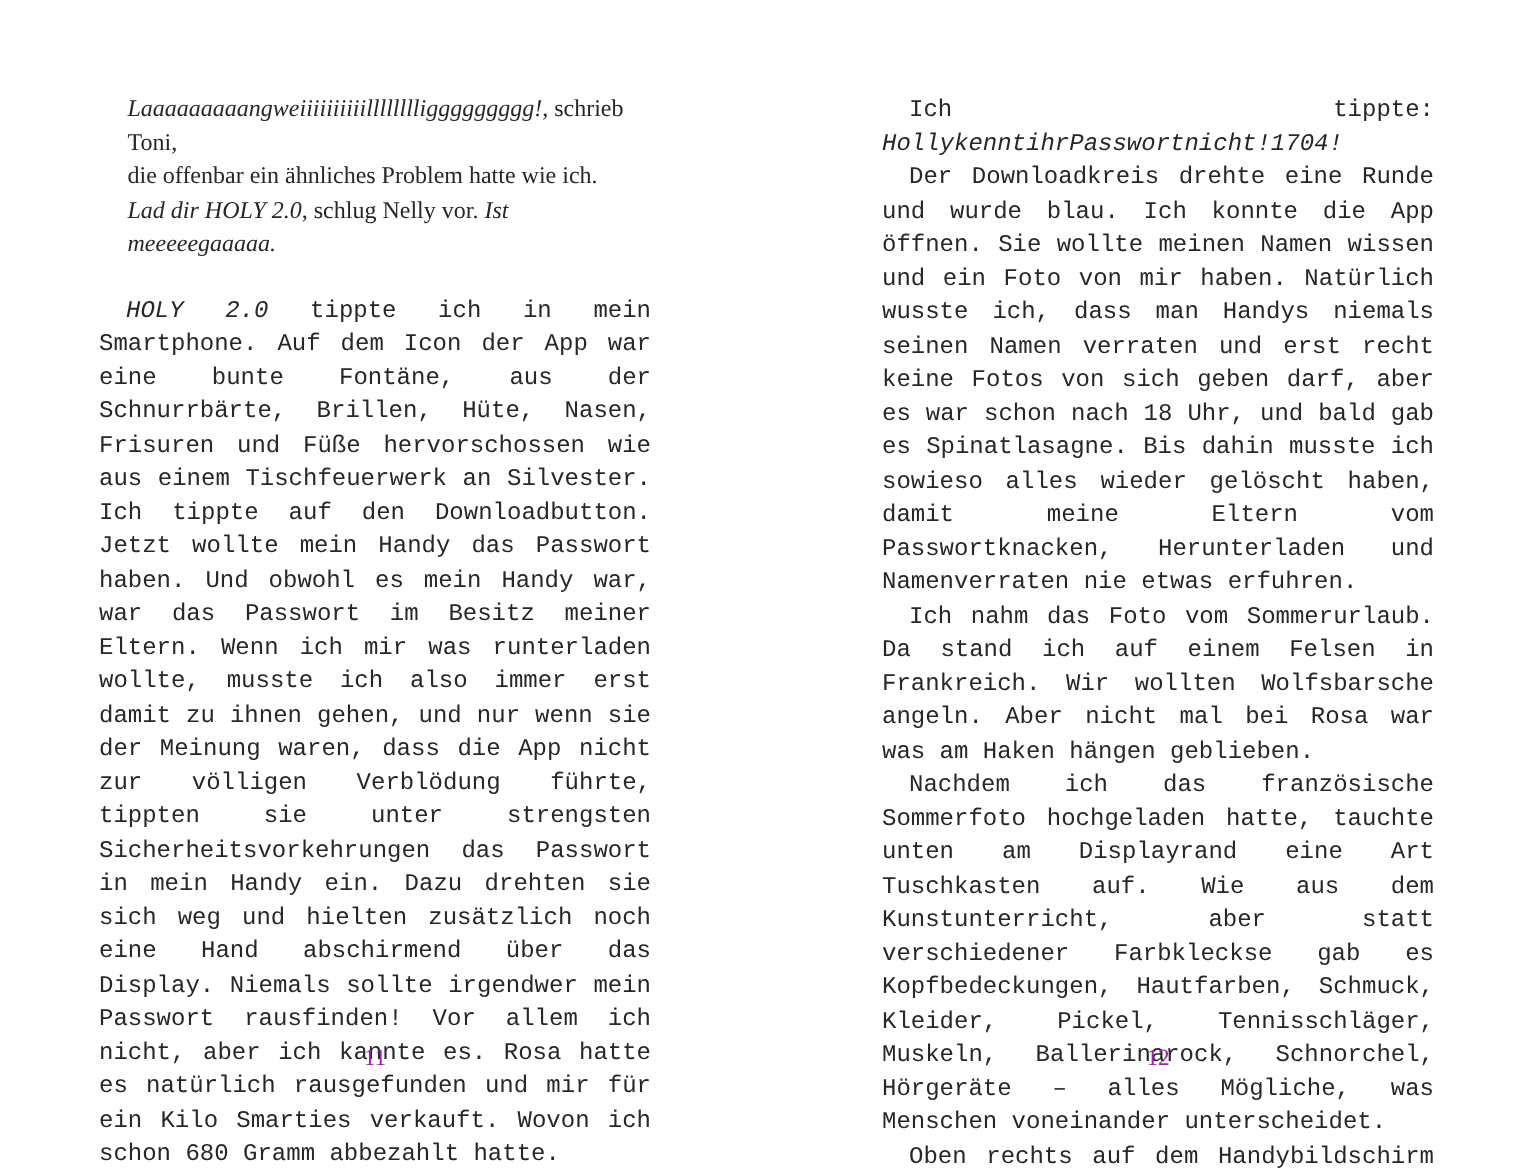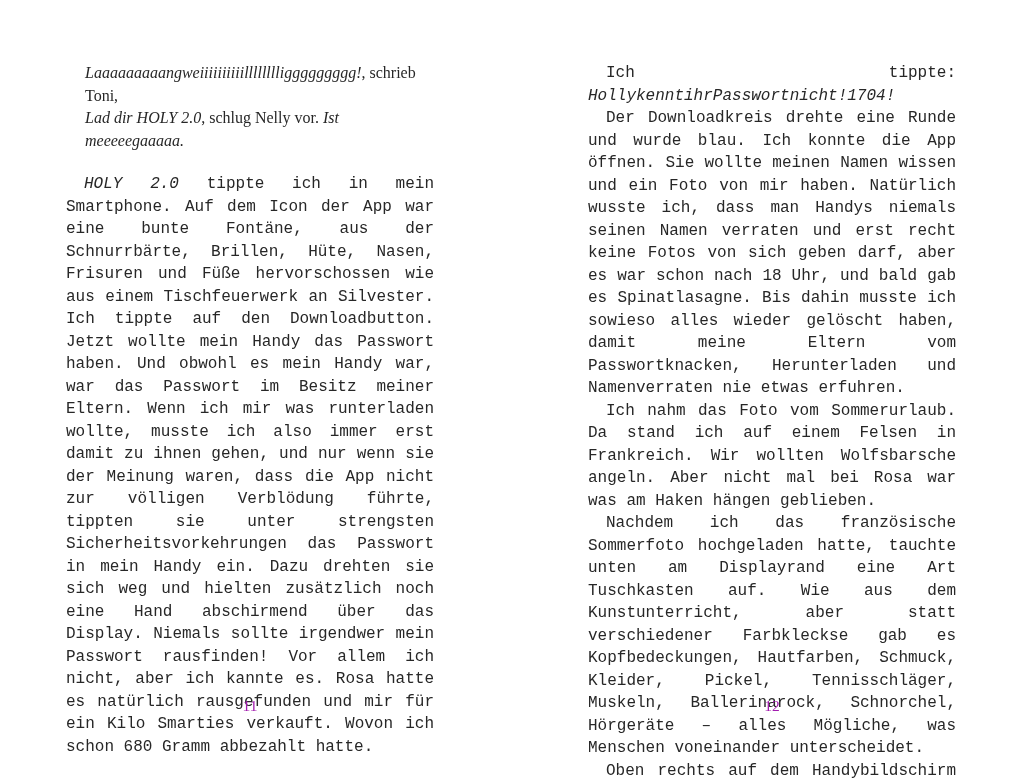--- a/index.html
+++ b/index.html
@@ -58,20 +58,21 @@
   }
 </style>
 </head>
 <body>
 
 <div class="spread">
 
   <section class="page left">
     <div class="quote-block" id="quote-left">
         <div class="quote-line"><em>Laaaaaaaaangweiiiiiiiiiilllllllliggggggggg!</em><span>, schrieb Toni,</span></div>
+        <div class="quote-line"><span>die offenbar ein ähnliches Problem hatte wie ich.</span></div>
         <div class="quote-line"><em>Lad dir HOLY 2.0</em><span>, schlug Nelly vor. </span><em>Ist meeeeegaaaaa.</em></div>
       </div>
     <div id="paras-left">
         <p class="para indent"><em>HOLY 2.0</em><span> tippte ich in mein Smartphone. Auf dem Icon der App war eine bunte Fontäne, aus der Schnurrbärte, Brillen, Hüte, Nasen, Frisuren und Füße hervorschossen wie aus einem Tischfeuerwerk an Silvester. Ich tippte auf den Downloadbutton. Jetzt wollte mein Handy das Passwort haben. Und obwohl es mein Handy war, war das Passwort im Besitz meiner Eltern. Wenn ich mir was runterladen wollte, musste ich also immer erst damit zu ihnen gehen, und nur wenn sie der Meinung waren, dass die App nicht zur völligen Verblödung führte, tippten sie unter strengsten Sicherheitsvorkehrungen das Passwort in mein Handy ein. Dazu drehten sie sich weg und hielten zusätzlich noch eine Hand abschirmend über das Display. Niemals sollte irgendwer mein Passwort rausfinden! Vor allem ich nicht, aber ich kannte es. Rosa hatte es natürlich rausgefunden und mir für ein Kilo Smarties verkauft. Wovon ich schon 680 Gramm abbezahlt hatte.</span></p>
       </div>
     <div class="page-number">11</div>
   </section>
 
   <section class="page right">
     <div id="paras-right">

